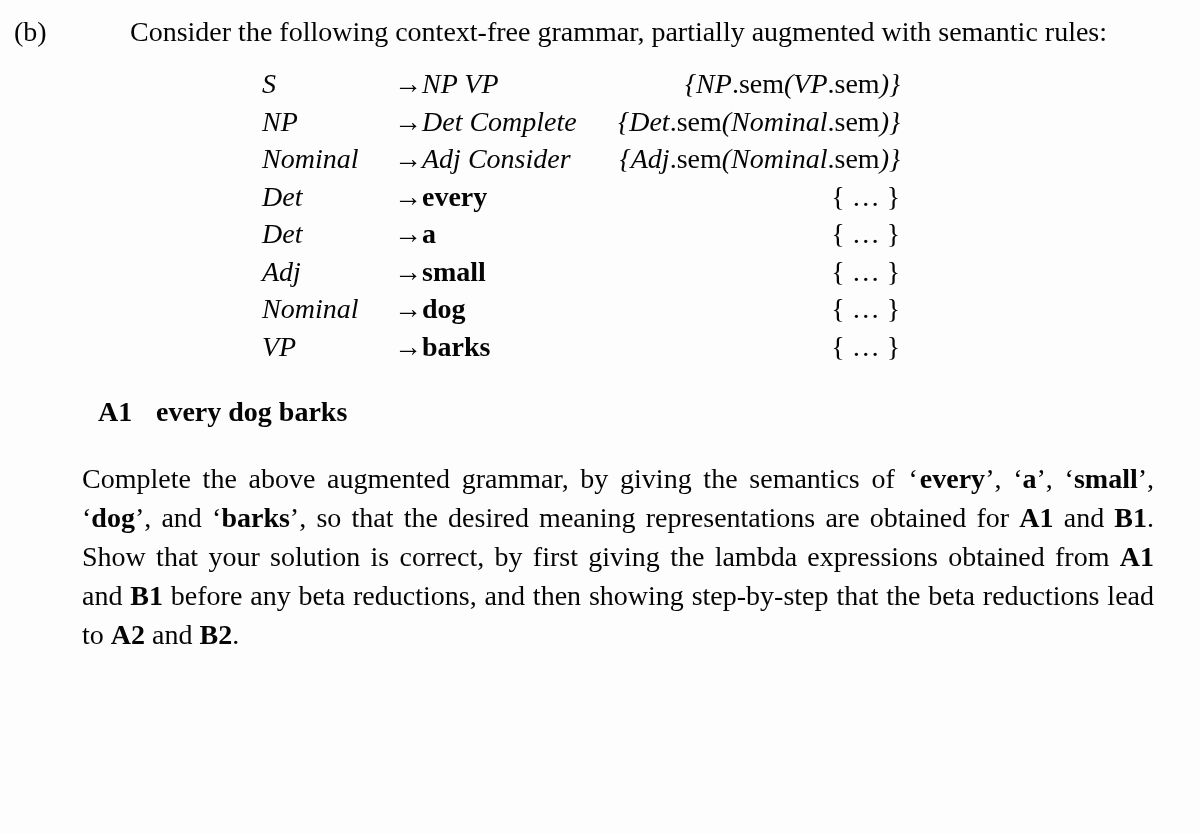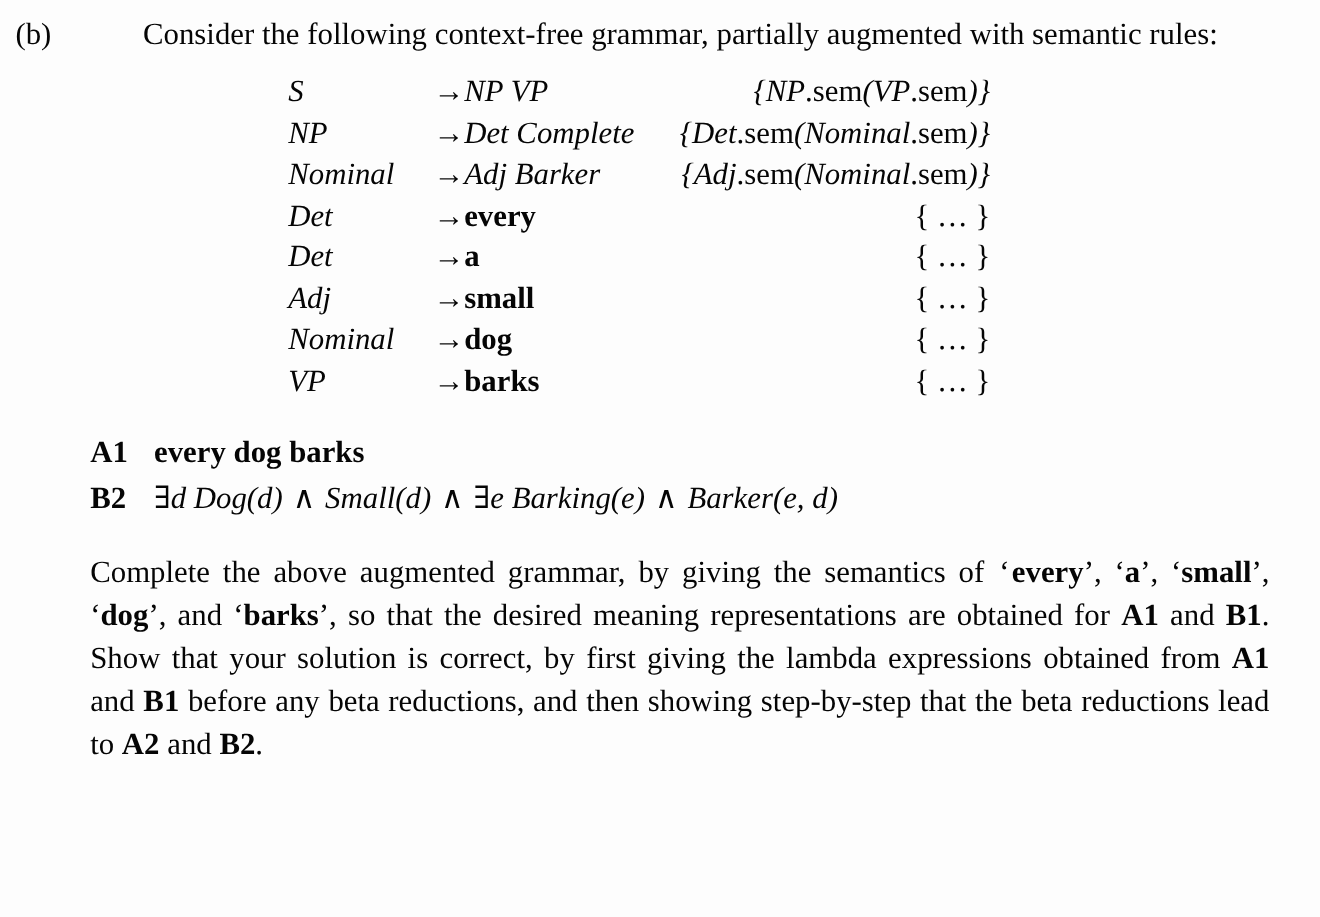--- a/index.html
+++ b/index.html
@@ -90,21 +90,21 @@
   .g-sem {
     font-style: italic;
     white-space: nowrap;
     text-align: right;
   }
   .g-sem .rm { font-style: normal; }
   .g-sem.placeholder { font-style: normal; }
 
   
   .sentences {
-    margin: 26px 0 0 0;
+    margin: 26px 0 0 16px;
   }
   .sent-row {
     display: block;
     font-size: 28px;
     line-height: 42px;
     white-space: nowrap;
   }
   .sent-tag {
     display: inline-block;
     min-width: 46px;
@@ -151,21 +151,21 @@
             </tr>
             <tr>
               <td class="g-lhs">NP</td>
               <td class="g-arrow">→</td>
               <td class="g-rhs nt">Det Complete</td>
               <td class="g-sem">{Det<span class="rm">.sem</span>(Nominal<span class="rm">.sem</span>)}</td>
             </tr>
             <tr>
               <td class="g-lhs">Nominal</td>
               <td class="g-arrow">→</td>
-              <td class="g-rhs nt">Adj Barker</td>
+              <td class="g-rhs nt">Adj Consider</td>
               <td class="g-sem">{Adj<span class="rm">.sem</span>(Nominal<span class="rm">.sem</span>)}</td>
             </tr>
             <tr>
               <td class="g-lhs">Det</td>
               <td class="g-arrow">→</td>
               <td class="g-rhs term">every</td>
               <td class="g-sem placeholder">{ … }</td>
             </tr>
             <tr>
               <td class="g-lhs">Det</td>
@@ -190,21 +190,20 @@
               <td class="g-arrow">→</td>
               <td class="g-rhs term">barks</td>
               <td class="g-sem placeholder">{ … }</td>
             </tr>
           </tbody>
       </table>
 
 
       <div class="sentences">
           <div class="sent-row"><span class="sent-tag">A1</span><span class="sent-text">every dog barks</span></div>
-          <div class="sent-row"><span class="sent-tag">B2</span><span class="sent-formula">∃d Dog(d) <span class="op">∧</span> Small(d) <span class="op">∧</span> ∃e Barking(e)  <span class="op">∧</span> Barker(e, d)</span></div>
         </div>
 
       <p class="para closing">
         <span>Complete the above augmented grammar, by giving the semantics of </span><span class="op">‘</span><b>every</b><span>’, ‘</span><b>a</b><span>’, ‘</span><b>small</b><span>’, ‘</span><b>dog</b><span>’, and ‘</span><b>barks</b><span>’, so that the desired meaning representations are obtained for </span><b>A1</b><span> and </span><b>B1</b><span>.  Show that your solution is correct, by first giving the lambda expressions obtained from </span><b>A1</b><span> and </span><b>B1</b><span> before any beta reductions, and then showing step-by-step that the beta reductions lead to </span><b>A2</b><span> and </span><b>B2</b><span>.</span>
       </p>
 
     </div>
   </div>
 </div>
 

